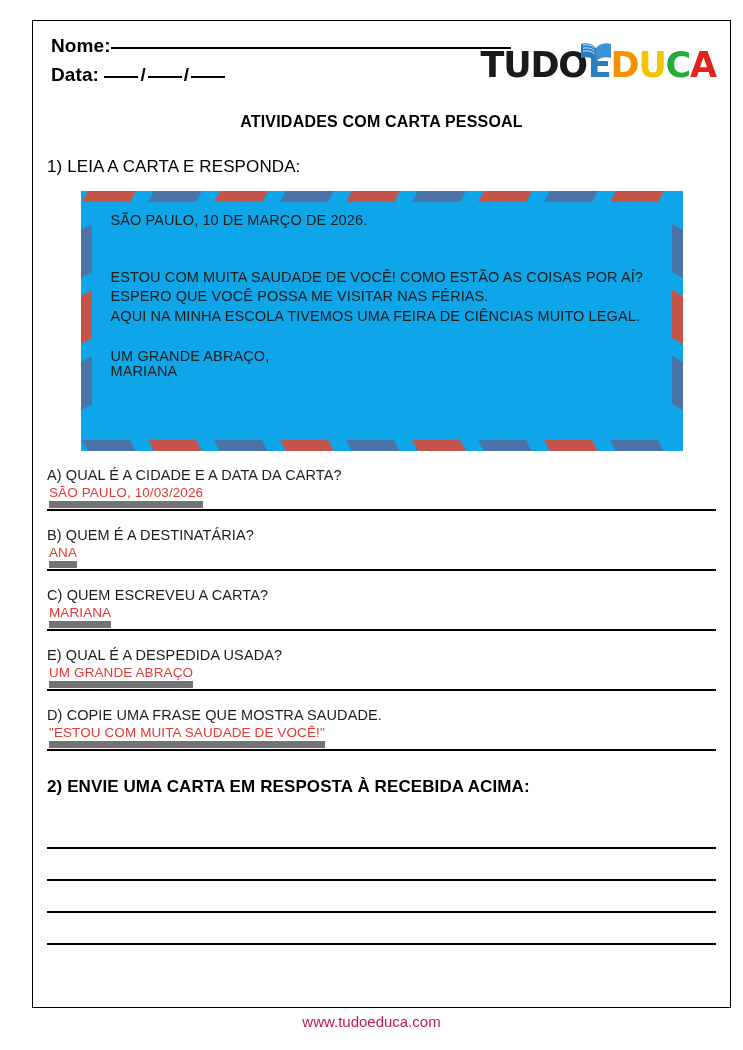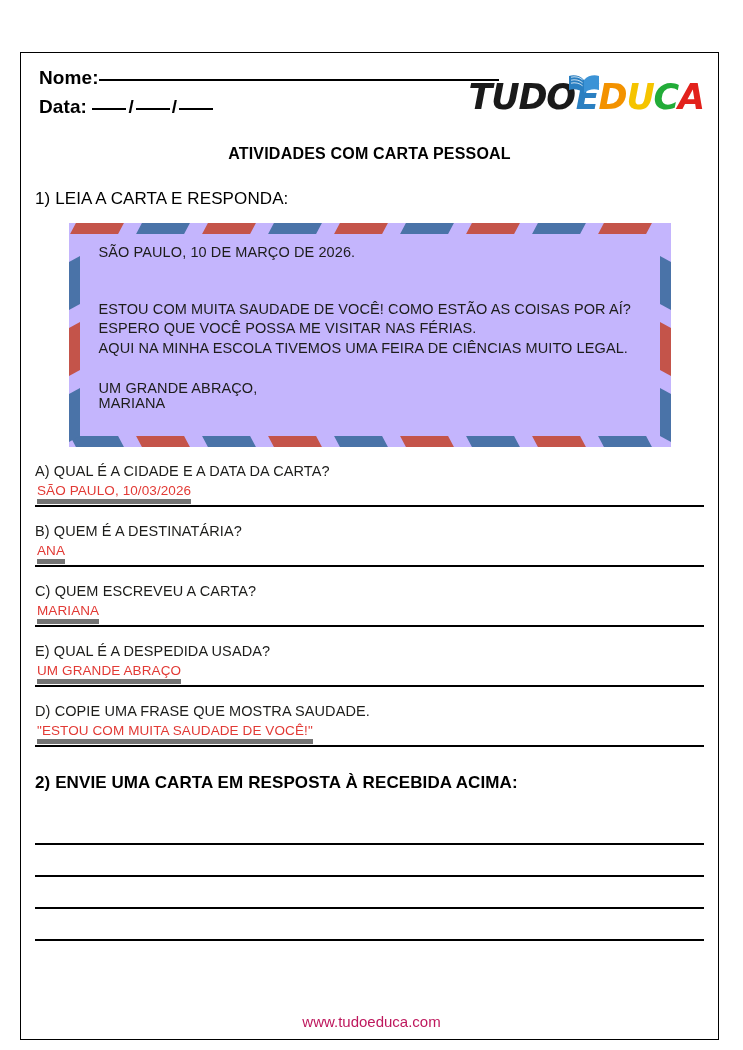--- a/index.html
+++ b/index.html
@@ -11,28 +11,27 @@
     width: 743px;
     height: 1050px;
     font-family: "Liberation Sans", sans-serif;
     color: #000000;
     overflow: hidden;
     position: relative;
   }
 
   .page {
     position: absolute;
-    left: 20px;
+    left: 32px;
     top: 20px;
     width: 699px;
     height: 988px;
     border: 1.5px solid #000000;
     box-sizing: border-box;
     background: #ffffff;
-    margin-top: 32px;
   }
 
   
   .header {
     position: relative;
     padding: 14px 18px 0 18px;
     height: 78px;
     box-sizing: border-box;
   }
   .field-row {
@@ -63,21 +62,20 @@
   .date-slash { padding: 0 2px; }
 
   .logo {
     position: absolute;
     right: 14px;
     top: 16px;
     height: 46px;
     display: flex;
     align-items: flex-end;
     line-height: 1;
-    font-style: italic;
   }
   .logo-word {
     font-size: 35px;
     font-weight: bold;
     letter-spacing: -1.2px;
     font-family: "DejaVu Sans", sans-serif;
   }
   .logo-tudo { color: #1a1a1a; }
   .logo-e {
     color: #2a7fc1;
@@ -120,22 +118,22 @@
 
   
   .envelope-wrap {
     margin: 14px 0 0 0;
     display: flex;
     justify-content: center;
   }
   .envelope {
     position: relative;
     width: 602px;
-    height: 224px;
-    background: #c4b5fd;
+    height: 260px;
+    background: #0ea5e9;
     box-sizing: border-box;
     overflow: hidden;
   }
   .stripe {
     position: absolute;
     background: #C4544A;
   }
   .stripe.blue { background: #4A73A8; }
 
   .env-body {
@@ -165,21 +163,21 @@
     position: relative;
     border-bottom: 2.2px solid #000;
     height: 21px;
   }
   .qa-answer {
     position: absolute;
     left: 2px;
     bottom: 1px;
     font-size: 13.5px;
     color: #E23A35;
-    border-bottom: 5px solid #737373;
+    border-bottom: 7px solid #737373;
     line-height: 1.15;
     letter-spacing: 0.1px;
     white-space: nowrap;
   }
 
   
   .blank-lines { padding: 0 14px; margin-top: 20px; }
   .blank-line {
     border-bottom: 2.4px solid #000;
     height: 30px;

